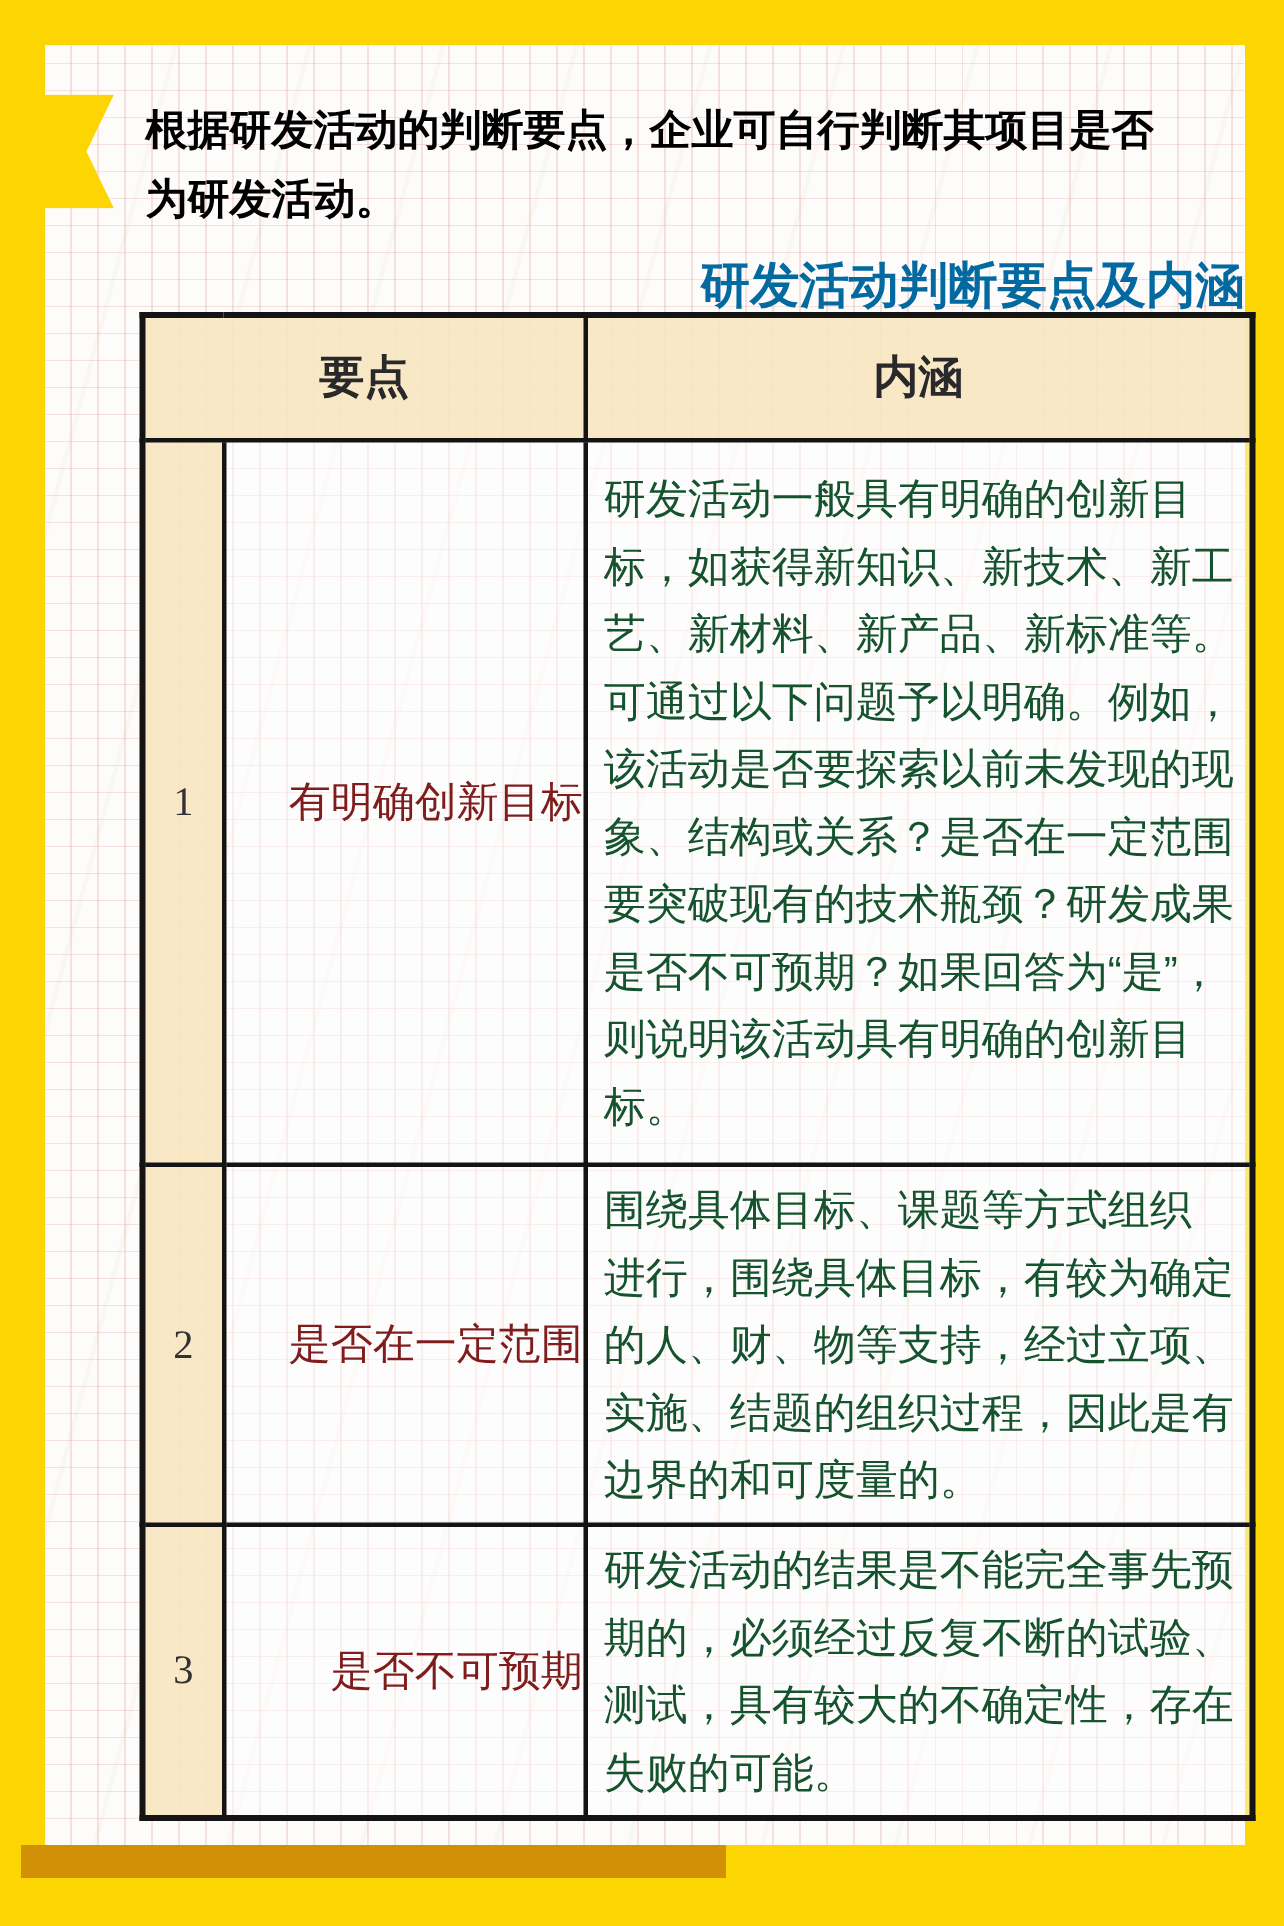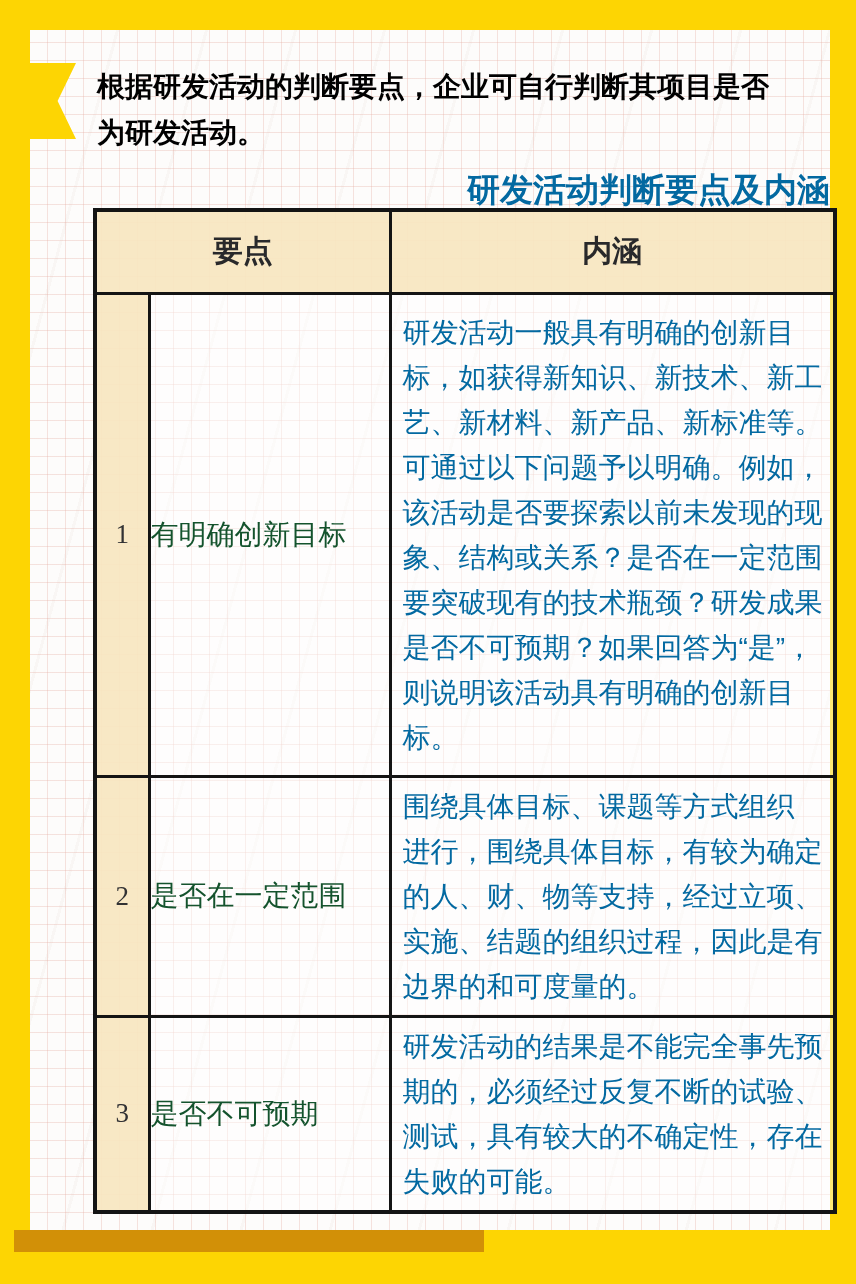--- a/index.html
+++ b/index.html
@@ -81,27 +81,27 @@
     height: auto;
     background: rgba(247,230,193,0.93);
     font-family: "Liberation Serif", serif;
     font-size: 27px;
     color: #323234;
     text-align: center;
   }
   td.point {
     background: rgba(255,255,255,0.45);
     font-size: 28px;
-    color: #14532d;
-    text-align: left;
+    color: #7f1d1d;
+    text-align: right;
   }
   td.desc {
     background: rgba(255,255,255,0.45);
     font-size: 28px;
-    color: #0369a1;
+    color: #14532d;
     line-height: 45px;
     padding: 6px 8px 6px 11px;
     white-space: pre-line;
     text-align: left;
   }
   tr.row-1 { height: 483px; }
   tr.row-2 { height: 225px; }
   tr.row-3 { height: 190px; }
 </style>
 </head>

